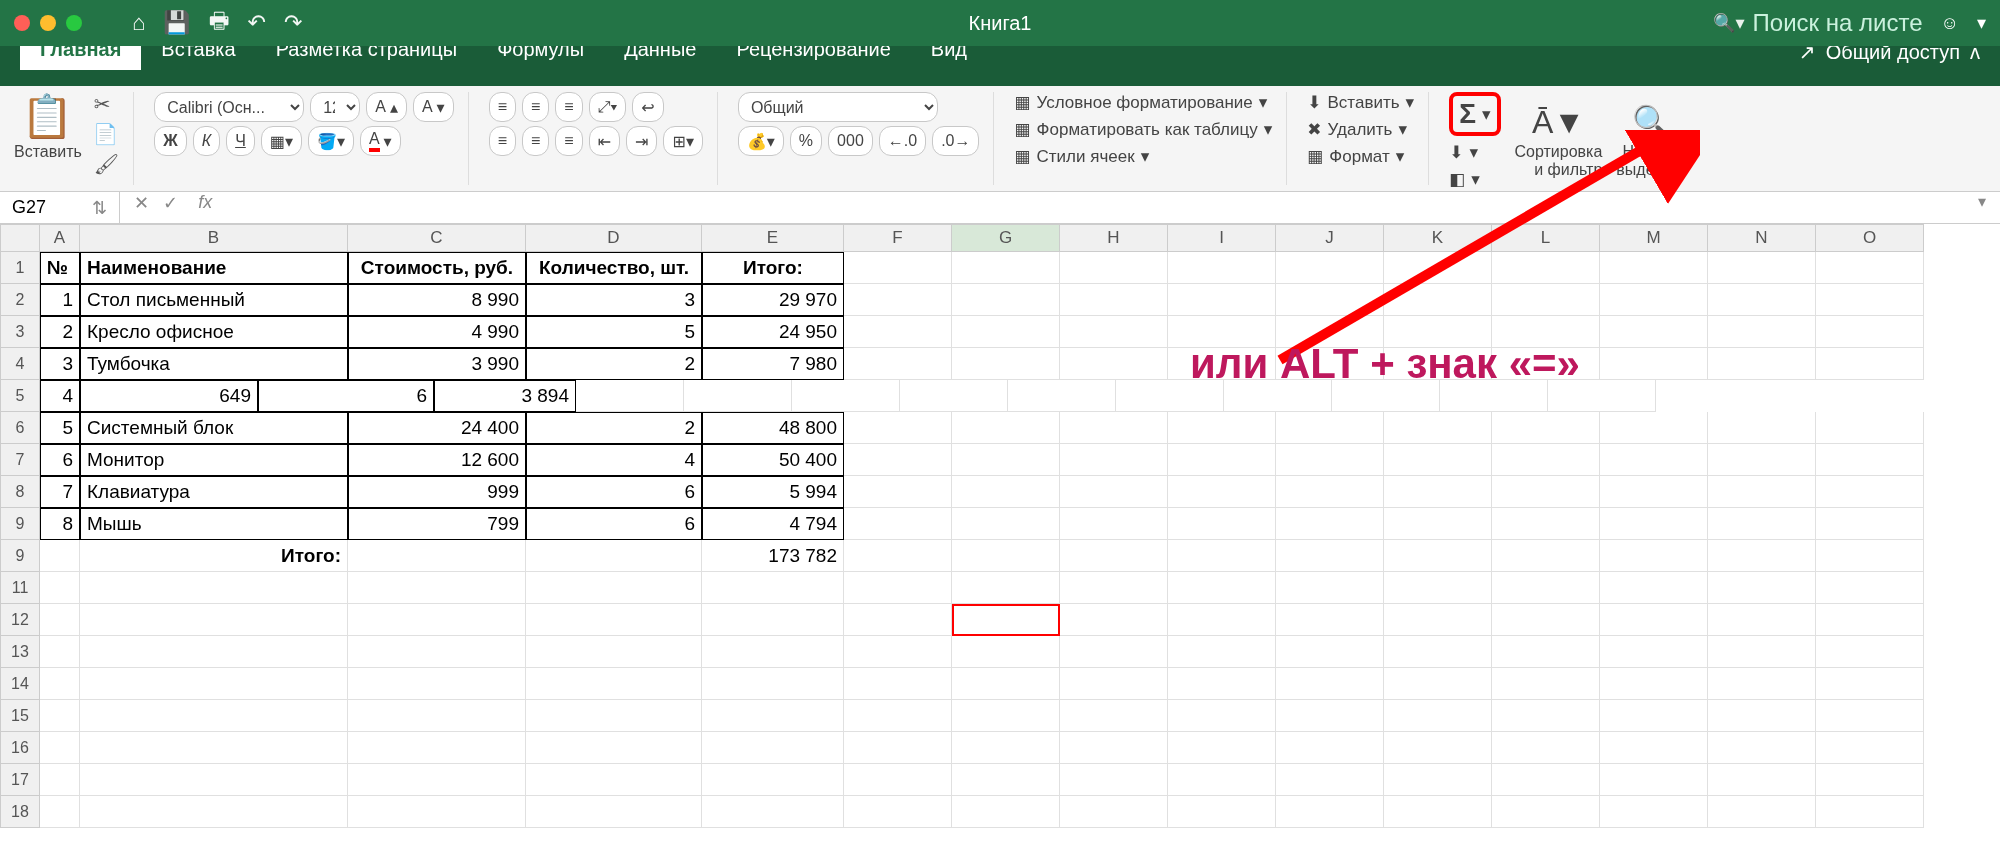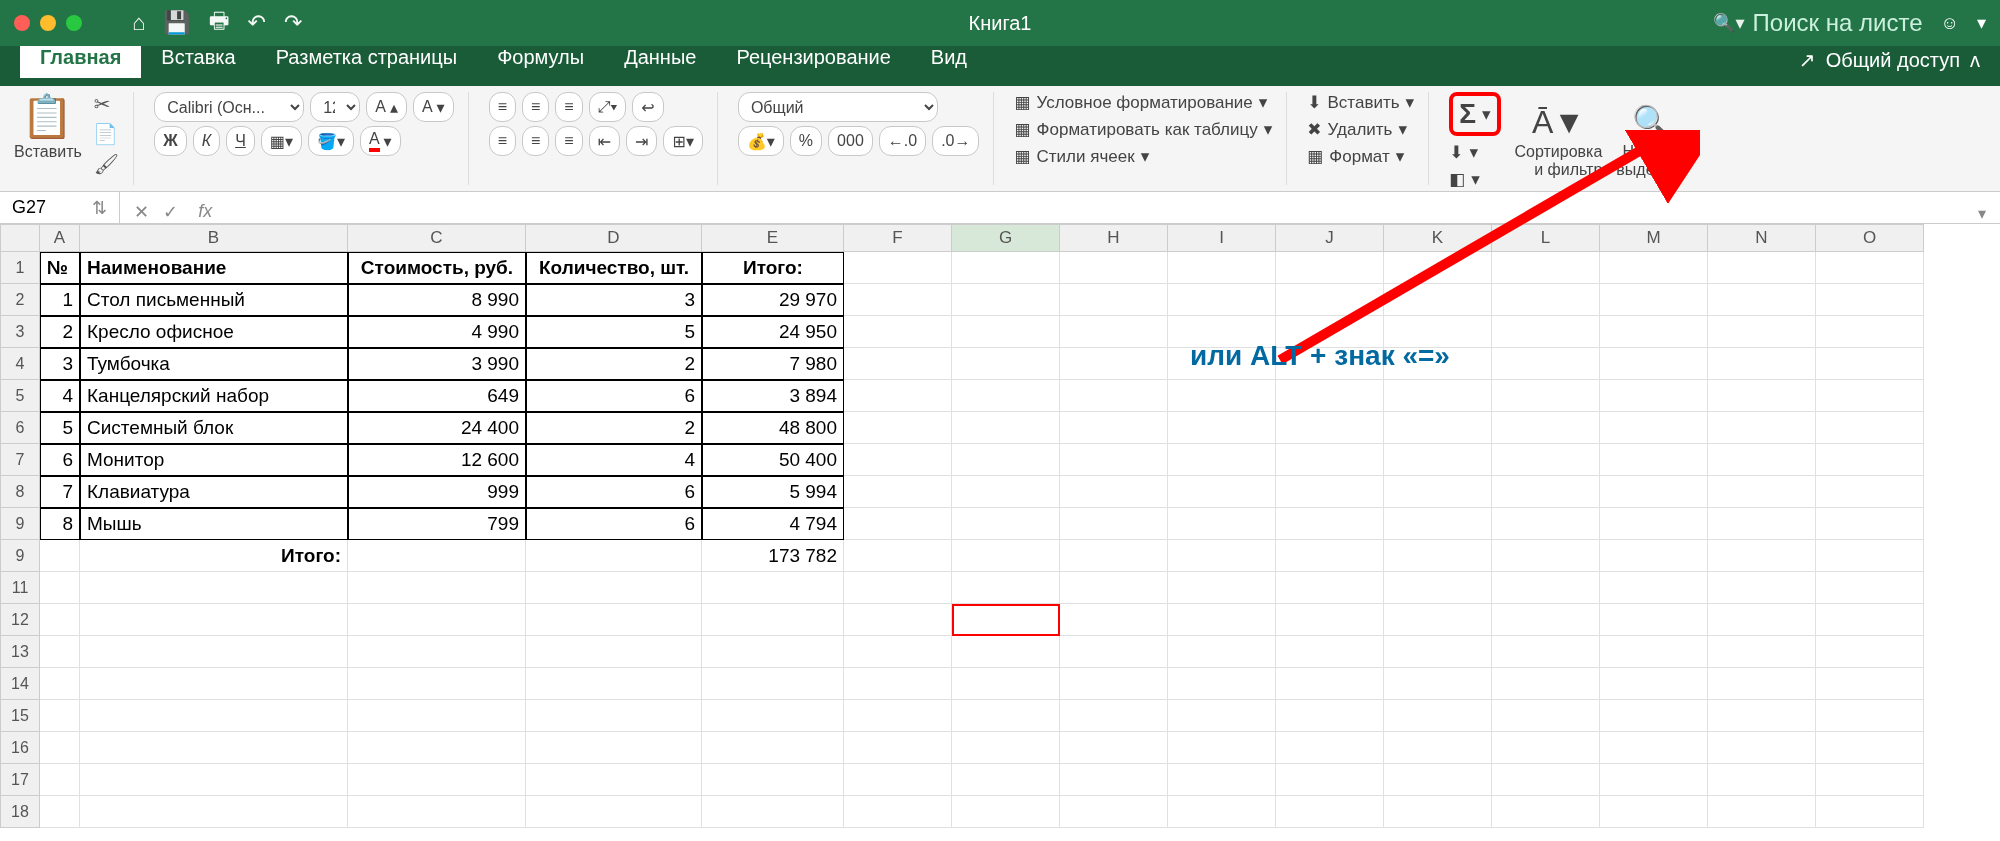--- a/index.html
+++ b/index.html
@@ -8,59 +8,59 @@
 .traffic{display:flex;gap:10px}
 .tl{width:16px;height:16px;border-radius:50%}
 .tl.r{background:#ff5f57}.tl.y{background:#ffbd2e}.tl.g{background:#28c940}
 .qatc{display:flex;gap:18px;margin-left:50px;align-items:center}
 .qi{color:#fff;opacity:.95;font-size:22px}
 .doctitle{position:absolute;left:50%;transform:translateX(-50%);font-size:20px;font-weight:500}
 .titler{margin-left:auto;display:flex;align-items:center;gap:18px;font-size:18px}
 .searchbox{display:flex;align-items:center;gap:8px;opacity:.9}
 .searchbox input{background:transparent;border:none;color:#fff;font-size:24px;width:170px}
 .searchbox input::placeholder{color:#dfe}
-.tabstrip{height:40px;background:#1a5c38;display:flex;align-items:flex-end;padding:8px 20px;color:#fff}
+.tabstrip{height:40px;background:#1a5c38;display:flex;align-items:flex-end;padding:16px 20px;color:#fff}
 .tab{padding:9px 20px;font-size:20px;cursor:pointer}
 .tab.active{background:#fff;color:#237446;border-radius:6px 6px 0 0;font-weight:600}
 .tabr{margin-left:auto;display:flex;align-items:center;gap:10px;padding-bottom:6px;font-size:20px}
 .ribbon{height:106px;background:#f5f5f5;border-bottom:1px solid #ccc;display:flex;padding:6px 14px;gap:20px}
 .rgroup{display:flex;flex-direction:column;gap:4px;border-right:1px solid #ddd;padding-right:14px}
 .rrow{display:flex;gap:6px;align-items:center}
 .rbtn{background:#fff;border:1px solid #c8c8c8;border-radius:12px;padding:4px 8px;font-size:16px;color:#444;display:flex;align-items:center;gap:4px;height:30px}
 .rlbl{font-size:16px;color:#444;text-align:center}
 .ribicon{font-size:20px;color:#555}
 .bigpaste{display:flex;flex-direction:column;align-items:center;gap:2px}
 .bigpaste .ic{font-size:42px}
 .clipmini{display:flex;flex-direction:column;gap:6px;margin-left:6px}
 .fontsel{width:150px}
 .sizesel{width:50px}
 .edgroup{display:flex;flex-direction:column;gap:6px}
 .edrow{display:flex;gap:6px;align-items:center;font-size:17px;color:#444}
 .autosum{border:4px solid #ff0000;border-radius:8px;padding:2px 6px}
-.fbar{height:32px;background:#fff;border-bottom:1px solid #ccc;display:flex;align-items:flex-end}
+.fbar{height:32px;background:#fff;border-bottom:1px solid #ccc;display:flex;align-items:flex-start}
 .namebox{width:120px;padding:0 12px;font-size:18px;border-right:1px solid #ccc;height:100%;display:flex;align-items:center;gap:8px}
 .fxicons{display:flex;gap:14px;padding:0 14px;color:#888;font-size:18px}
 .fxlabel{font-style:italic;color:#888;font-size:18px;padding-left:6px}
 .grid{display:flex}
 .rowhdrs{display:flex;flex-direction:column}
 .corner{width:40px;height:28px;background:#f0f0f0;border:1px solid #ccc}
 .rh{width:40px;height:32px;background:#f0f0f0;border:1px solid #ccc;border-top:none;display:flex;align-items:center;justify-content:center;font-size:16px;color:#555}
 .cols{display:flex;flex-direction:column}
 .colhdrs{display:flex}
 .ch{height:28px;background:#f0f0f0;border:1px solid #ccc;border-left:none;display:flex;align-items:center;justify-content:center;font-size:17px;color:#555}
 .datarow{display:flex}
 .cell{height:32px;border:1px solid #e0e0e0;border-top:none;border-left:none;padding:0 6px;display:flex;align-items:center;font-size:19px;color:#000;overflow:hidden}
 .cA{width:40px}.cB{width:268px}.cC{width:178px}.cD{width:176px}.cE{width:142px}.cX{width:108px}
 .bhead{font-weight:700;background:#fff;border:1.5px solid #000!important}
 .bcell{border:1.5px solid #000!important;background:#fff}
 .right{justify-content:flex-end}
 .center{justify-content:center}
 .selcell{border:2.5px solid #ff0000!important}
 .ch.sel{background:#d8e8d8}
-.annotation{position:absolute;font-size:28px;font-weight:700;color:#0369a1}
+.annotation{position:absolute;font-size:42px;font-weight:700;color:#be185d}
 .arrow{position:absolute;pointer-events:none}
 .vbig{display:flex;flex-direction:column;align-items:center;gap:2px;font-size:16px;color:#444}
 .vbig .vic{font-size:32px}
 </style>
 </head>
 <body>
 
 <div class="titlebar">
   <div class="traffic">
     <div class="tl r"></div>
@@ -317,21 +317,20 @@
         <div class="cell cX"></div>
         <div class="cell cX"></div>
         <div class="cell cX"></div>
         <div class="cell cX"></div>
         <div class="cell cX"></div>
         <div class="cell cX"></div>
         <div class="cell cX"></div>
       </div>
       <div class="datarow">
         <div class="cell cA bcell right">4</div>
-        <div class="cell cB bcell">Канцелярский набор</div>
         <div class="cell cC bcell right">649</div>
         <div class="cell cD bcell right">6</div>
         <div class="cell cE bcell right">3 894</div>
         <div class="cell cX"></div>
         <div class="cell cX"></div>
         <div class="cell cX"></div>
         <div class="cell cX"></div>
         <div class="cell cX"></div>
         <div class="cell cX"></div>
         <div class="cell cX"></div>

